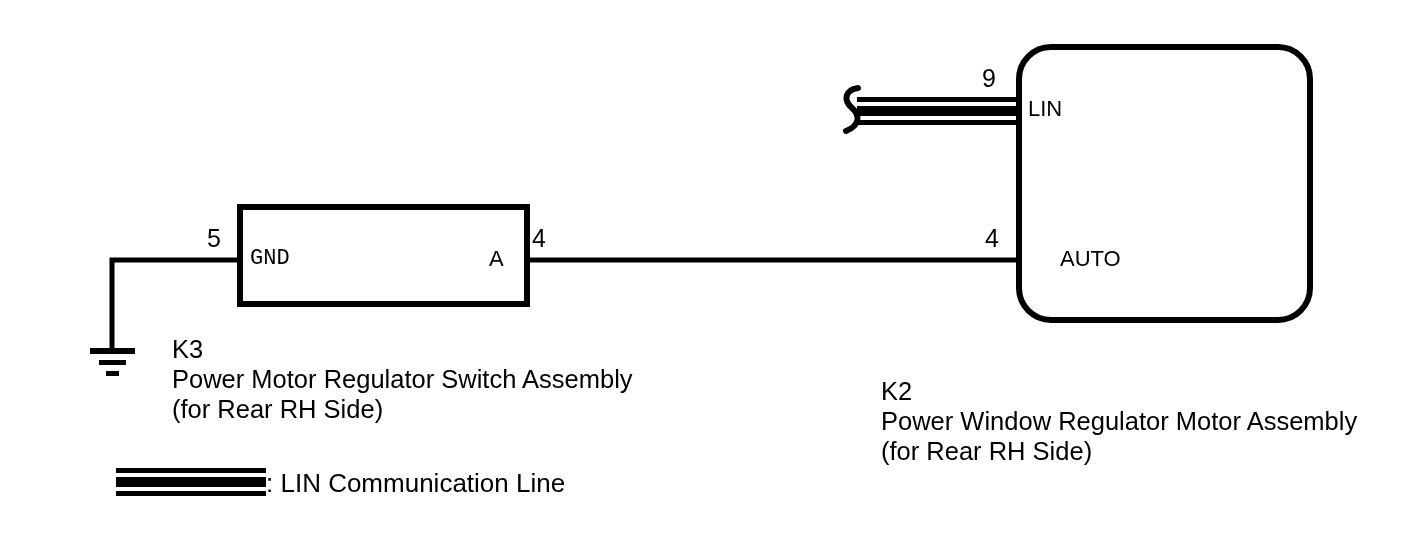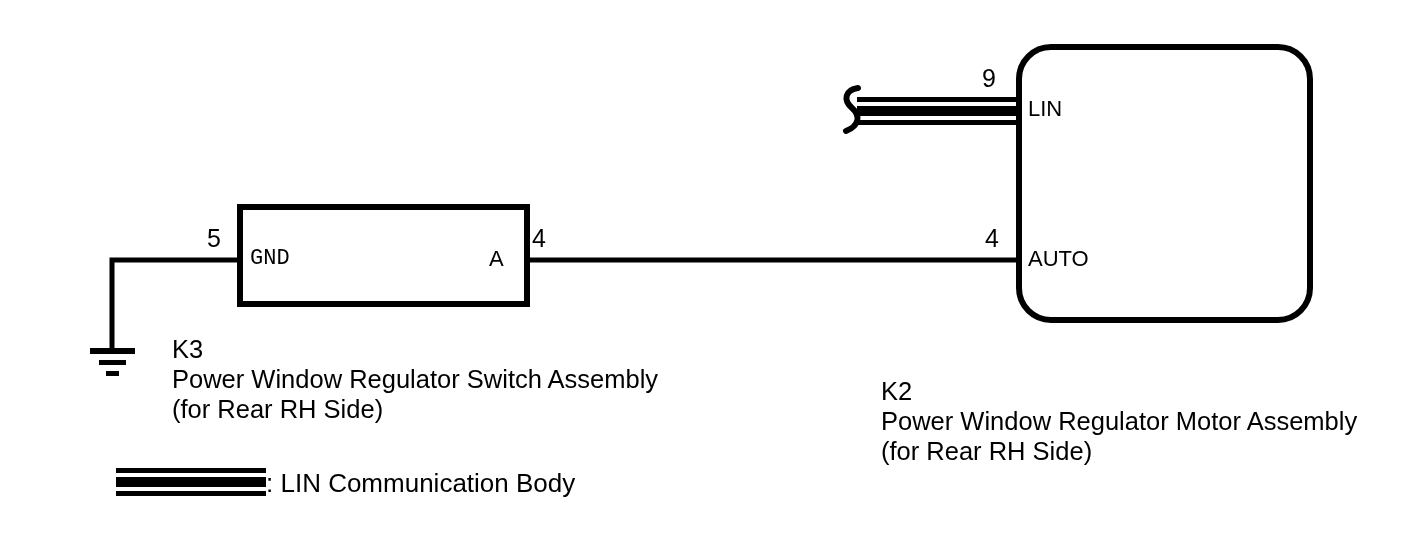--- a/index.html
+++ b/index.html
@@ -45,21 +45,21 @@
   .pin-num { font-size: 25px; }
   #pin-9  { left: 982px;  top: 64px;  }
   #pin-5  { left: 207px;  top: 224px; }
   #pin-4-switch { left: 532px; top: 224px; }
   #pin-4-motor  { left: 985px; top: 224px; }
   
   .term-label { font-size: 22px; }
   #term-gnd  { left: 250px;  top: 246px; font-family: Liberation Mono, monospace; }
   #term-a    { left: 489px;  top: 246px; }
   #term-lin  { left: 1028px; top: 96px;  }
-  #term-auto { left: 1028px; top: 246px; }
+  #term-auto { left: 1060px; top: 246px; }
   
   .caption {
     font-size: 25.5px;
   }
   #caption-k3 { left: 172px; top: 334px; }
   #caption-k2 { left: 881px; top: 332px; margin-top: 44px; }
   
   #legend-text {
     left: 266px;
     top: 468px;
@@ -114,22 +114,22 @@
 
   <div class="txt term-label" id="term-gnd">GND</div>
 
   <div class="txt term-label" id="term-a">A</div>
 
   <div class="txt term-label" id="term-lin">LIN</div>
 
   <div class="txt term-label" id="term-auto">AUTO</div>
 
   <div class="txt caption" id="caption-k3">K3
-Power Window Regulator Switch Assembly
+Power Motor Regulator Switch Assembly
 (for Rear RH Side)</div>
 
   <div class="txt caption" id="caption-k2">K2
 Power Window Regulator Motor Assembly
 (for Rear RH Side)</div>
 
-  <div class="txt" id="legend-text">: LIN Communication Body</div>
+  <div class="txt" id="legend-text">: LIN Communication Line</div>
 
 </div>
 
 </body></html>

